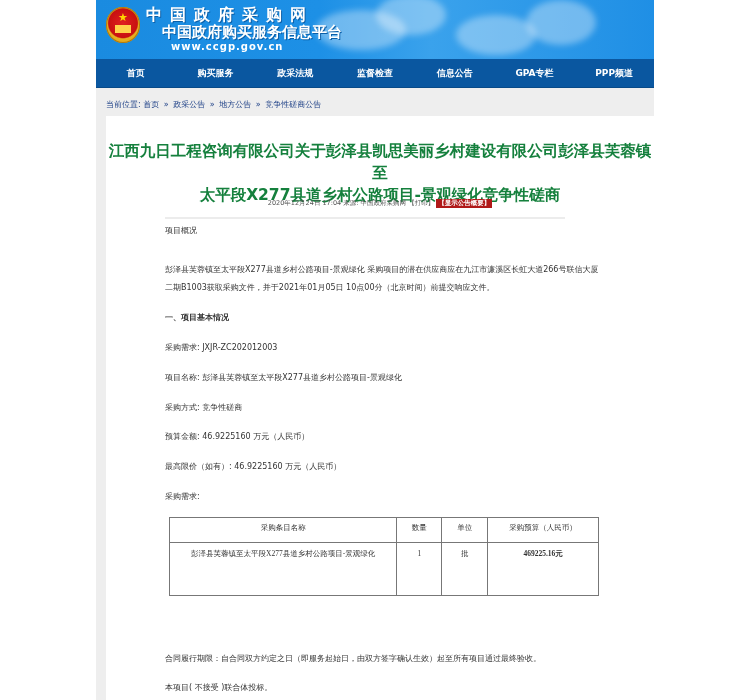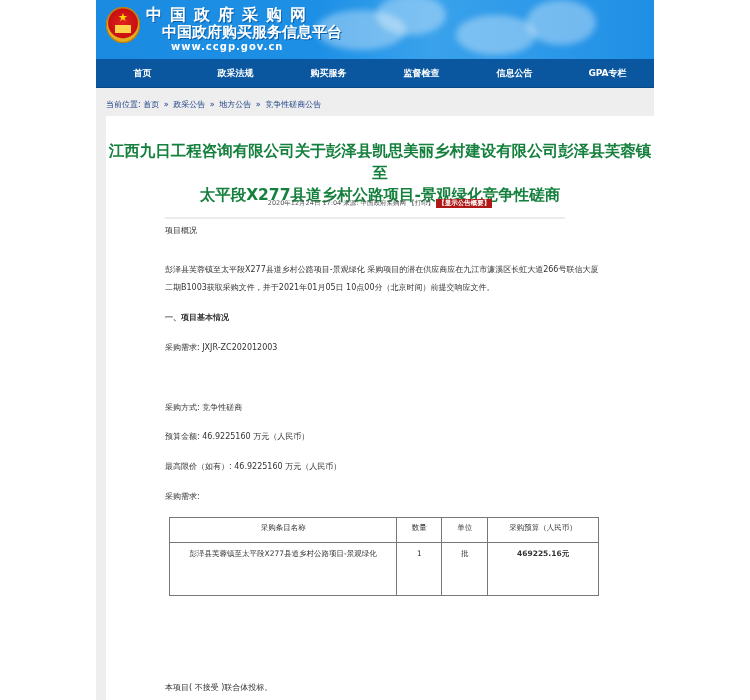--- a/index.html
+++ b/index.html
@@ -180,20 +180,21 @@
     border-collapse: collapse;
     font-size: 7.5px;
     color: #333333;
   }
   .req-table td, .req-table th {
     border: 1px solid #777777;
     font-weight: normal;
     text-align: center;
     vertical-align: top;
     padding: 0;
+    font-family: Liberation Serif, serif;
   }
   .req-table th { height: 24px; line-height: 20px; }
   .req-table td.body-cell { height: 50px; line-height: 17px; padding-top: 2px; }
   .req-table td.note-cell { text-align: left; height: 30px; padding: 3px 4px; line-height: 14px; }
   .req-table .budget { font-weight: bold; }
 </style>
 </head>
 <body>
 
 <div class="page">
@@ -207,25 +208,26 @@
       <div class="emblem-star">★</div>
       <div class="emblem-gate"></div>
     </div>
     <div class="logo-line1">中国政府采购网</div>
     <div class="logo-line2">中国政府购买服务信息平台</div>
     <div class="logo-line3">www.ccgp.gov.cn</div>
   </div>
 
   <div class="nav">
     <div class="nav-item">首页</div>
+    <div class="nav-item">购买服务</div>
     <div class="nav-item">政采法规</div>
-    <div class="nav-item">购买服务</div>
     <div class="nav-item">监督检查</div>
     <div class="nav-item">信息公告</div>
     <div class="nav-item">GPA专栏</div>
+    <div class="nav-item">PPP频道</div>
   </div>
 
   <div class="breadcrumb">
     <span>当前位置:</span>
     <span class="crumb-link">首页</span>
     <span class="sep">»</span>
     <span class="crumb-link">政采公告</span>
     <span class="sep">»</span>
     <span class="crumb-link">地方公告</span>
     <span class="sep">»</span>
@@ -252,20 +254,24 @@
 
     <div class="para" style="top:145px;">彭泽县芙蓉镇至太平段X277县道乡村公路项目-景观绿化 采购项目的潜在供应商应在九江市濂溪区长虹大道266号联信大厦二期B1003获取采购文件，并于2021年01月05日 10点00分（北京时间）前提交响应文件。</div>
 
     <div class="body-text bold" style="top:197px;">一、项目基本情况</div>
 
     <div class="body-text" style="top:227px;">
       <span>采购需求:</span>
       <span>JXJR-ZC202012003</span>
     </div>
 
+    <div class="body-text" style="top:257px;">
+      <span>项目名称:</span>
+      <span>彭泽县芙蓉镇至太平段X277县道乡村公路项目-景观绿化</span>
+    </div>
 
     <div class="body-text" style="top:287px;">
       <span>采购方式:</span>
       <span>竞争性磋商</span>
     </div>
 
     <div class="body-text" style="top:316px;">
       <span>预算金额:</span>
       <span>46.9225160 万元（人民币）</span>
     </div>
@@ -293,16 +299,17 @@
       </tr>
       <tr>
         <td class="body-cell">彭泽县芙蓉镇至太平段X277县道乡村公路项目-景观绿化</td>
         <td class="body-cell">1</td>
         <td class="body-cell">批</td>
         <td class="body-cell budget">469225.16元</td>
       </tr>
     </tbody>
       </table>
 
+    <div class="body-text" style="top:538px;">合同履行期限：自合同双方约定之日（即服务起始日，由双方签字确认生效）起至所有项目通过最终验收。</div>
 
     <div class="body-text" style="top:567px;">本项目( 不接受 )联合体投标。</div>
   </div>
 </div>
 
 </body></html>

